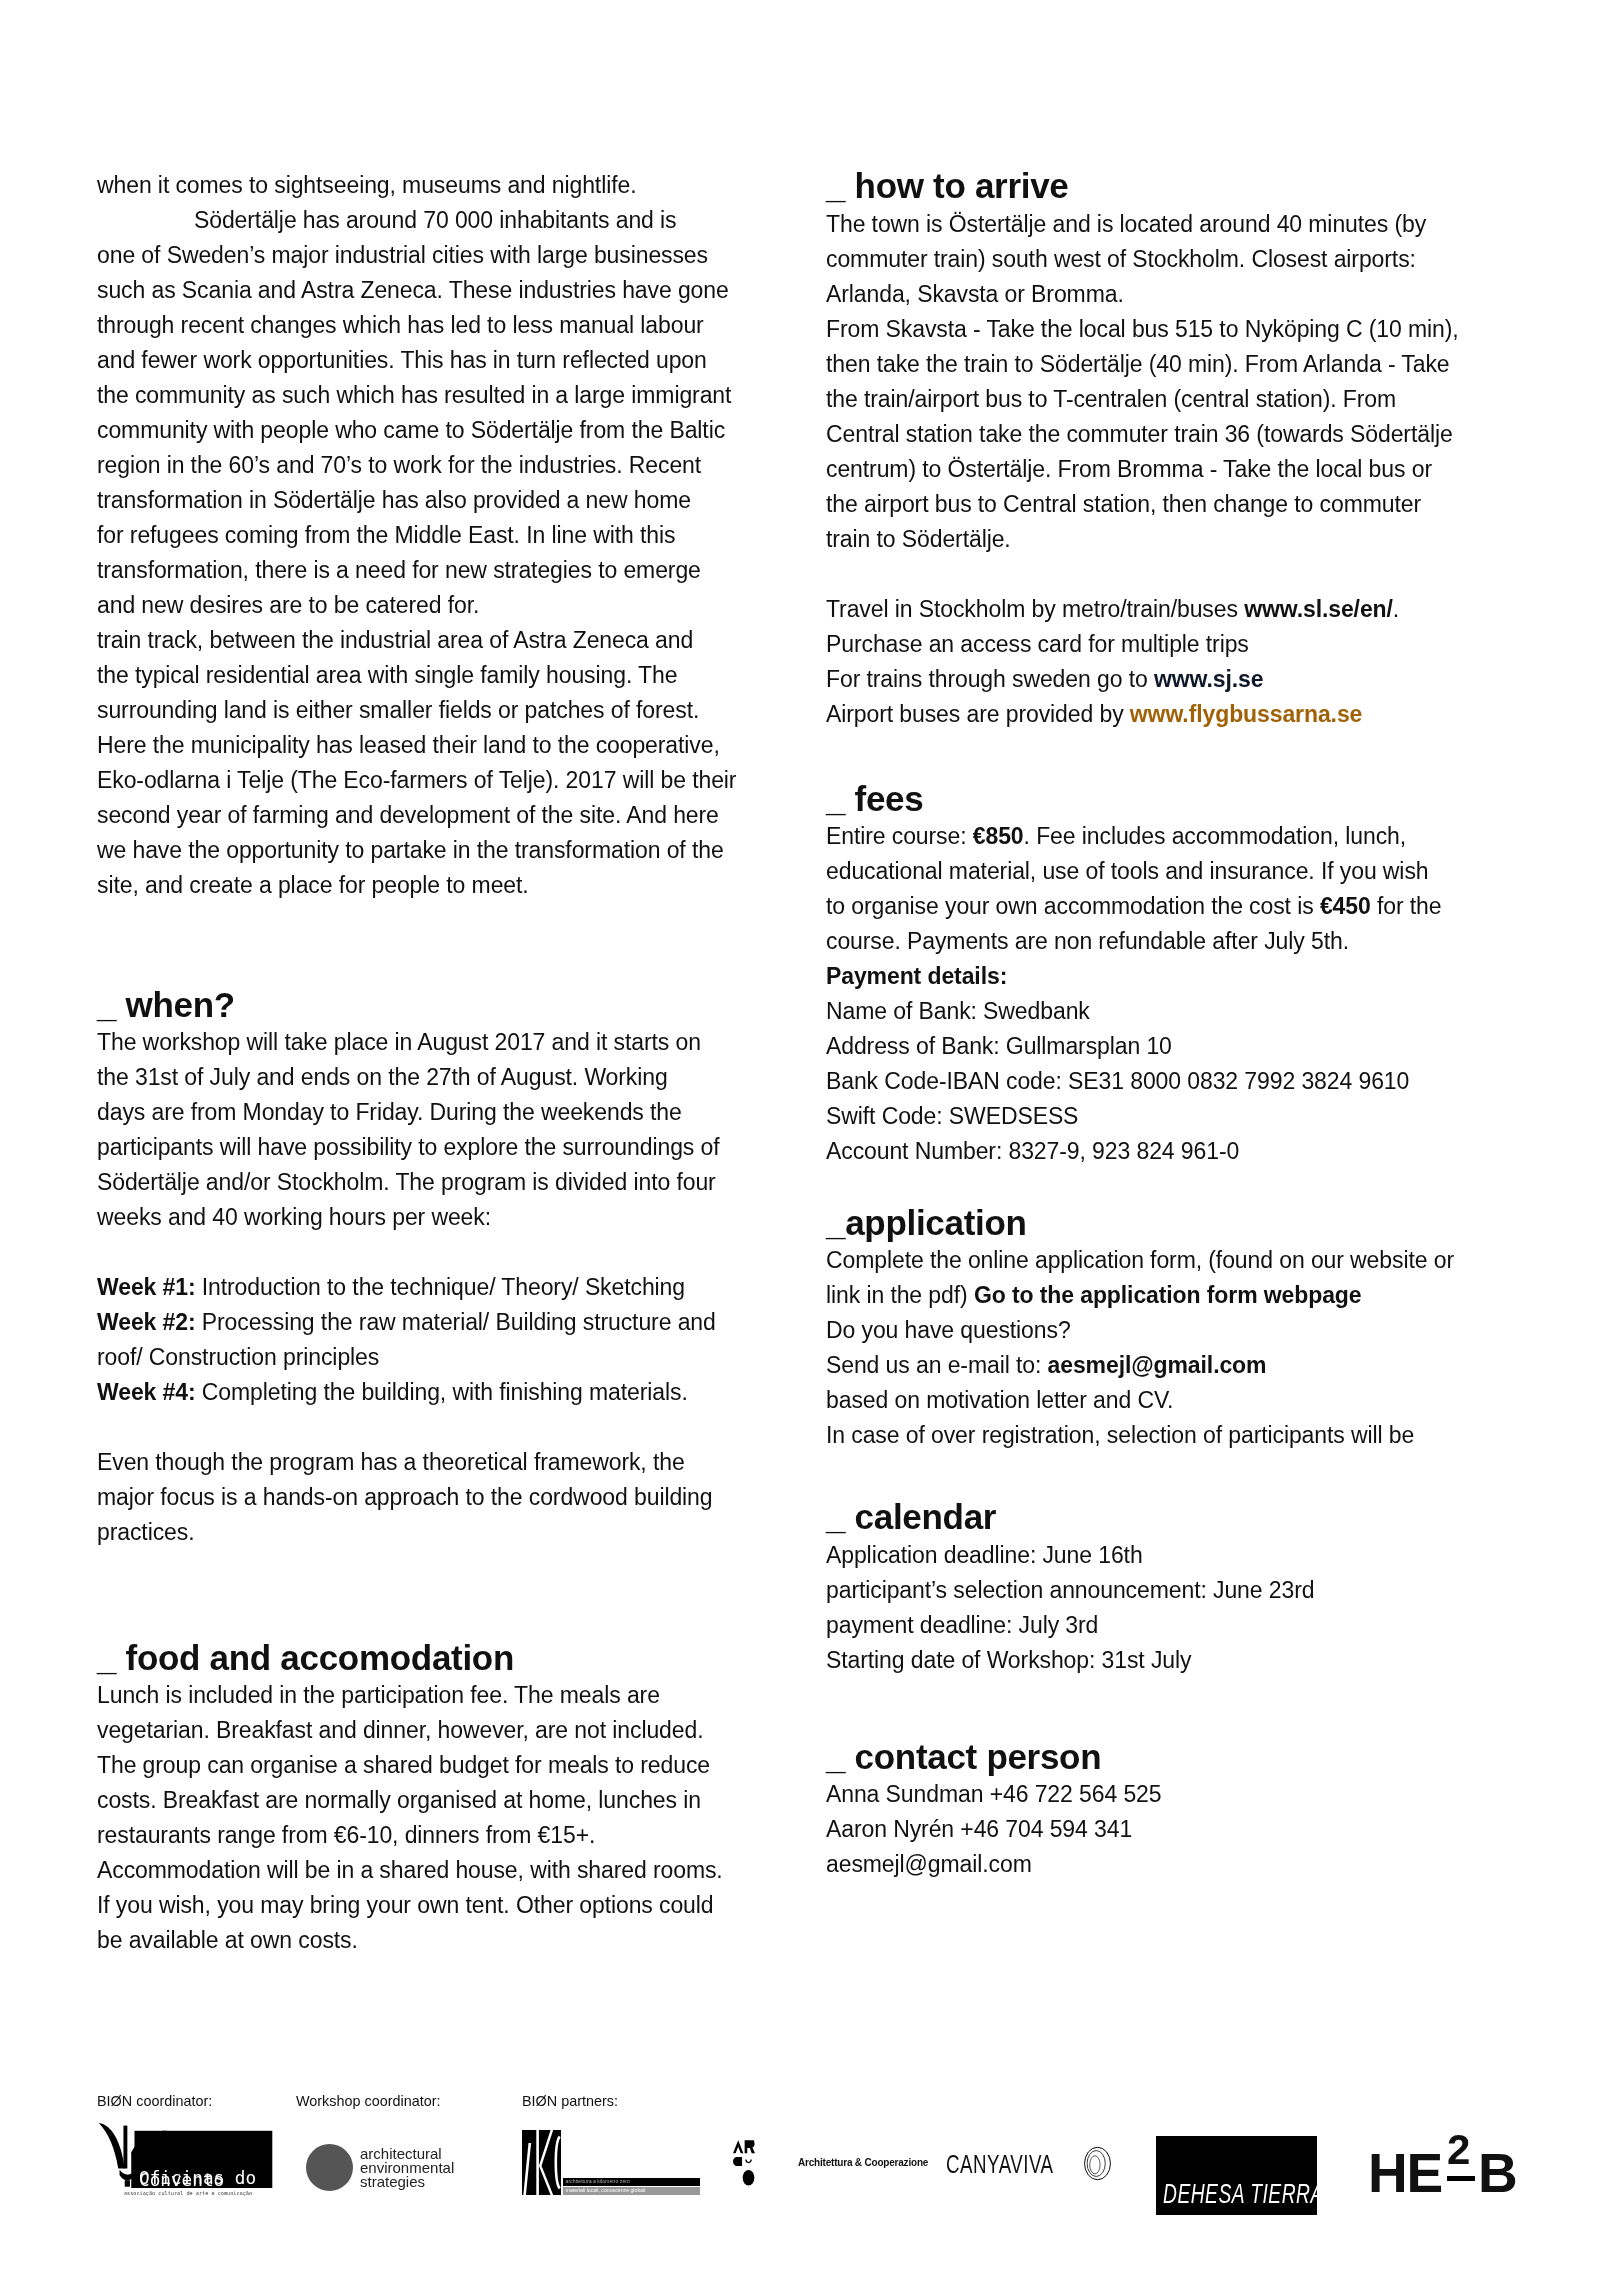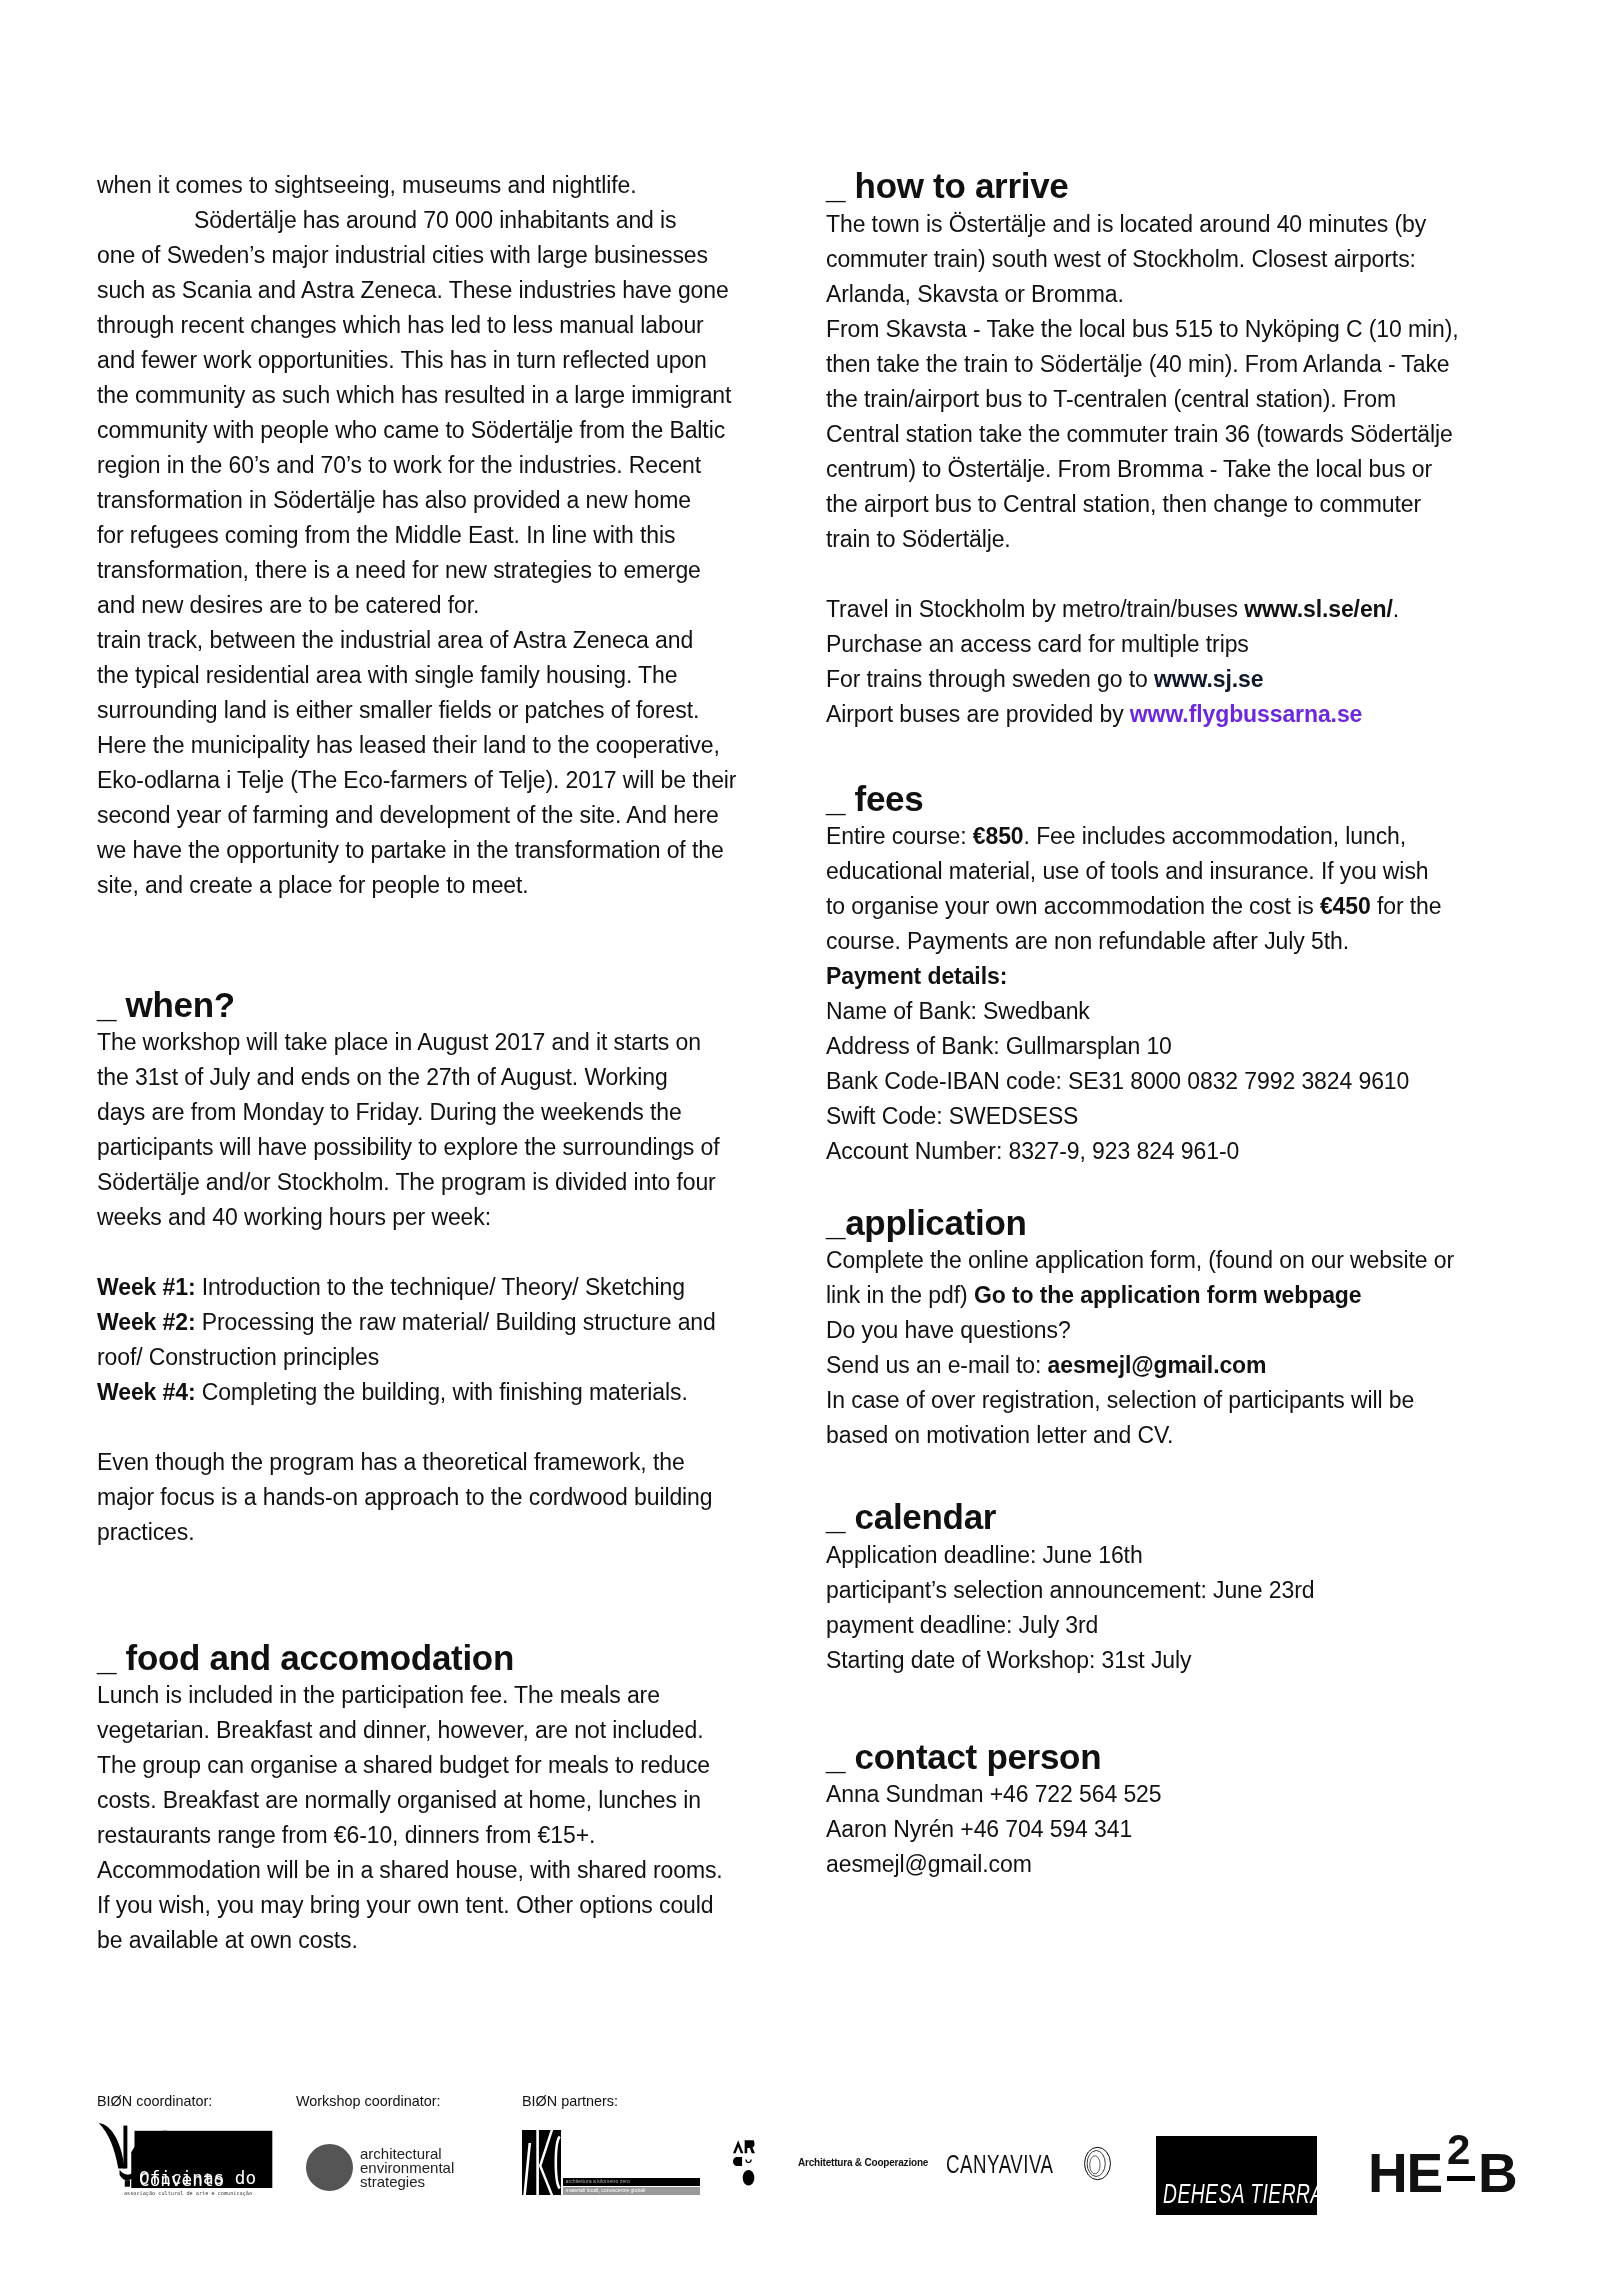--- a/index.html
+++ b/index.html
@@ -94,21 +94,21 @@
       <div class="line">Central station take the commuter train 36 (towards Södertälje</div>
       <div class="line">centrum) to Östertälje. From Bromma - Take the local bus or</div>
       <div class="line">the airport bus to Central station, then change to commuter</div>
       <div class="line">train to Södertälje.</div>
     </div>
   <div class="blank"></div>
   <div id="arrive-links">
       <div class="line"><span>Travel in Stockholm by metro/train/buses </span><a class="b" style="color: rgb(17, 17, 17); text-decoration: none;">www.sl.se/en/</a><span>.</span></div>
       <div class="line"><span>Purchase an access card for multiple trips</span></div>
       <div class="line"><span>For trains through sweden go to </span><a class="b" style="color: #0f172a; text-decoration: none;">www.sj.se</a></div>
-      <div class="line"><span>Airport buses are provided by </span><a class="b" style="color: #6d28d9; text-decoration: none;">www.flygbussarna.se</a></div>
+      <div class="line"><span>Airport buses are provided by </span><a class="b" style="color: #a16207; text-decoration: none;">www.flygbussarna.se</a></div>
     </div>
 </div>
 
 <div class="h" style="left:826px; top:779px;">_ fees</div>
 <div class="col" style="left:826px; top:819px; width:713px;">
   <div class="line"><span>Entire course: </span><span class="b">€850</span><span>. Fee includes accommodation, lunch,</span></div>
   <div class="line">educational material, use of tools and insurance. If you wish</div>
   <div class="line"><span>to organise your own accommodation the cost is </span><span class="b">€450</span><span> for the</span></div>
   <div class="line">course. Payments are non refundable after July 5th.</div>
   <div class="line b">Payment details:</div>
@@ -120,22 +120,22 @@
       <div class="line">Account Number: 8327-9, 923 824 961-0</div>
     </div>
 </div>
 
 <div class="h" style="left:826px; top:1203px;">_application</div>
 <div class="col" style="left:826px; top:1243px; width:713px;">
   <div class="line">Complete the online application form, (found on our website or</div>
   <div class="line"><span>link in the pdf) </span><a class="b" style="color:#111;text-decoration:none;">Go to the application form webpage</a></div>
   <div class="line">Do you have questions?</div>
   <div class="line"><span>Send us an e-mail to: </span><a class="b" style="color:#111;text-decoration:none;">aesmejl@gmail.com</a></div>
+  <div class="line">based on motivation letter and CV.</div>
   <div class="line">In case of over registration, selection of participants will be</div>
-  <div class="line">based on motivation letter and CV.</div>
 </div>
 
 <div class="h" style="left:826px; top:1497px;">_ calendar</div>
 <div class="col" style="left:826px; top:1538px; width:713px;">
   <div id="calendar-lines">
       <div class="line">Application deadline: June 16th</div>
       <div class="line">participant’s selection announcement: June 23rd</div>
       <div class="line">payment deadline: July 3rd</div>
       <div class="line">Starting date of Workshop: 31st July</div>
     </div>

